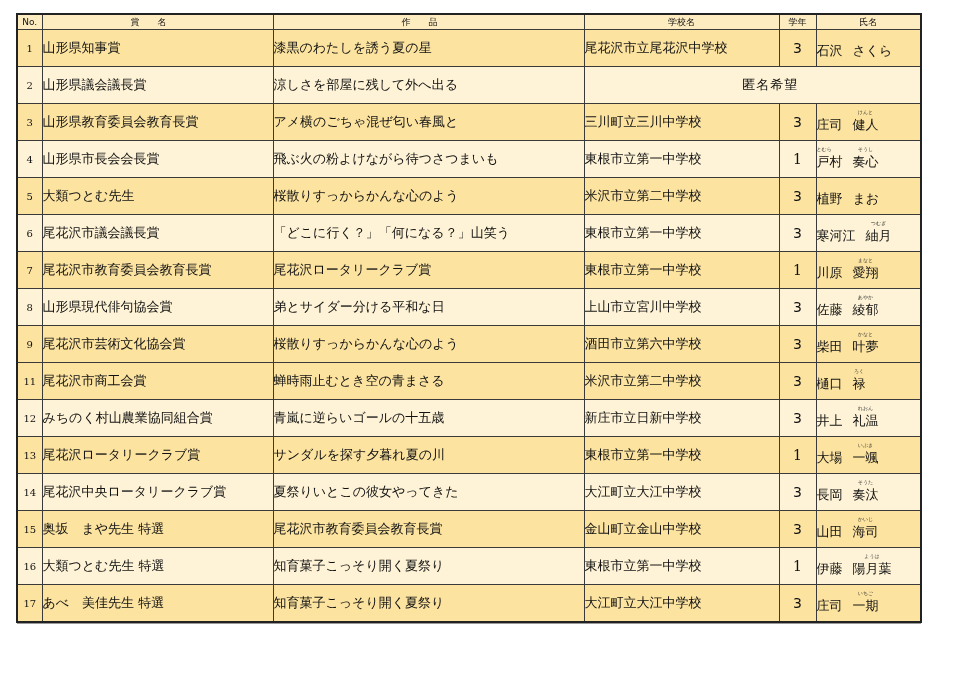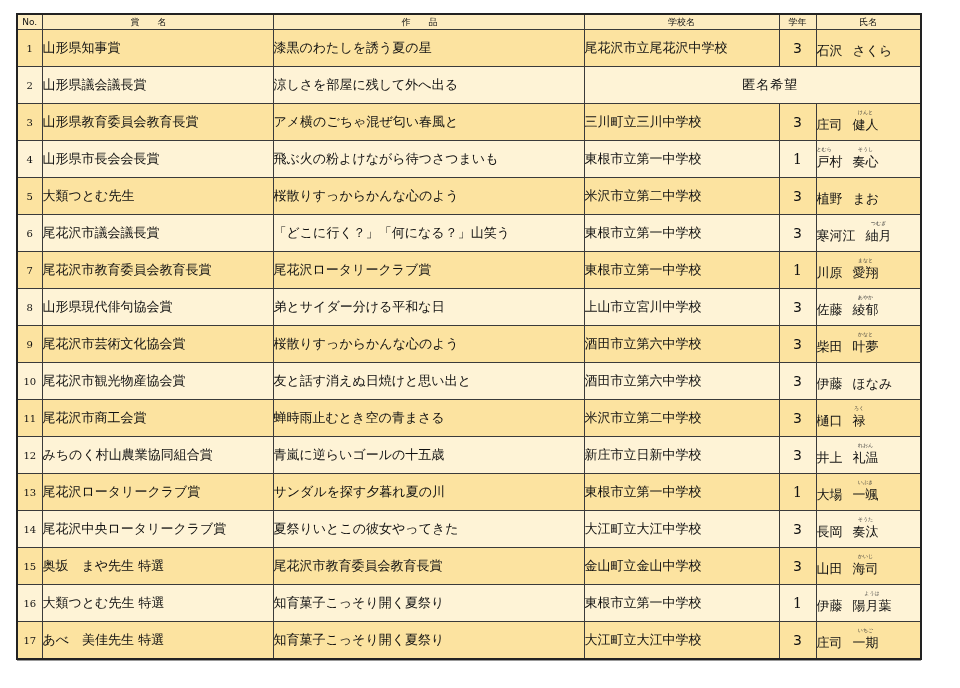--- a/index.html
+++ b/index.html
@@ -195,30 +195,20 @@
         <td class="no">9</td>
         <td class="txt">尾花沢市芸術文化協会賞</td>
         <td class="txt">桜散りすっからかんな心のよう</td>
         <td class="txt">酒田市立第六中学校</td>
         <td class="grade">3</td>
         <td class="name">
           <span class="name-wrap"><span class="surname-box"><span class="ruby-sur"></span><span>柴田</span></span><span class="given"><span class="ruby">かなと</span><span>叶夢</span></span></span>
         </td>
       </tr>
 
-      <tr class="even">
-        <td class="no">10</td>
-        <td class="txt">尾花沢市観光物産協会賞</td>
-        <td class="txt">友と話す消えぬ日焼けと思い出と</td>
-        <td class="txt">酒田市立第六中学校</td>
-        <td class="grade">3</td>
-        <td class="name">
-          <span class="name-wrap"><span class="surname-box"><span class="ruby-sur"></span><span>伊藤</span></span><span class="given"><span class="ruby"></span><span>ほなみ</span></span></span>
-        </td>
-      </tr>
 
       <tr class="odd">
         <td class="no">11</td>
         <td class="txt">尾花沢市商工会賞</td>
         <td class="txt">蝉時雨止むとき空の青まさる</td>
         <td class="txt">米沢市立第二中学校</td>
         <td class="grade">3</td>
         <td class="name">
           <span class="name-wrap"><span class="surname-box"><span class="ruby-sur"></span><span>樋口</span></span><span class="given"><span class="ruby">ろく</span><span>禄</span></span></span>
         </td>

